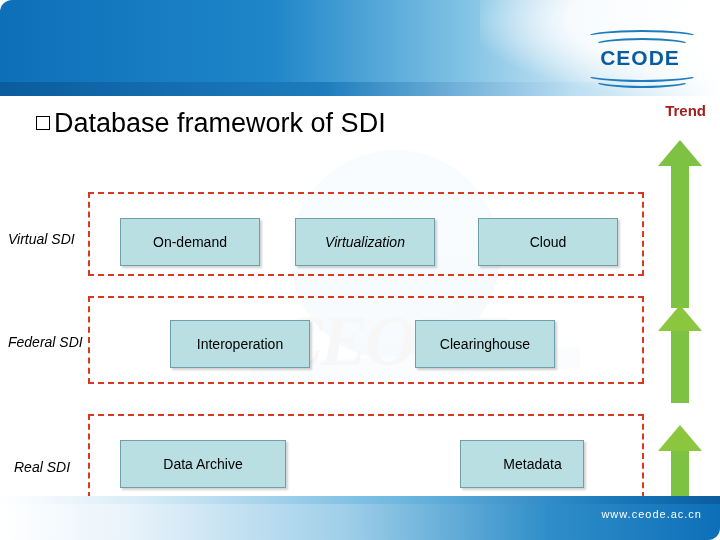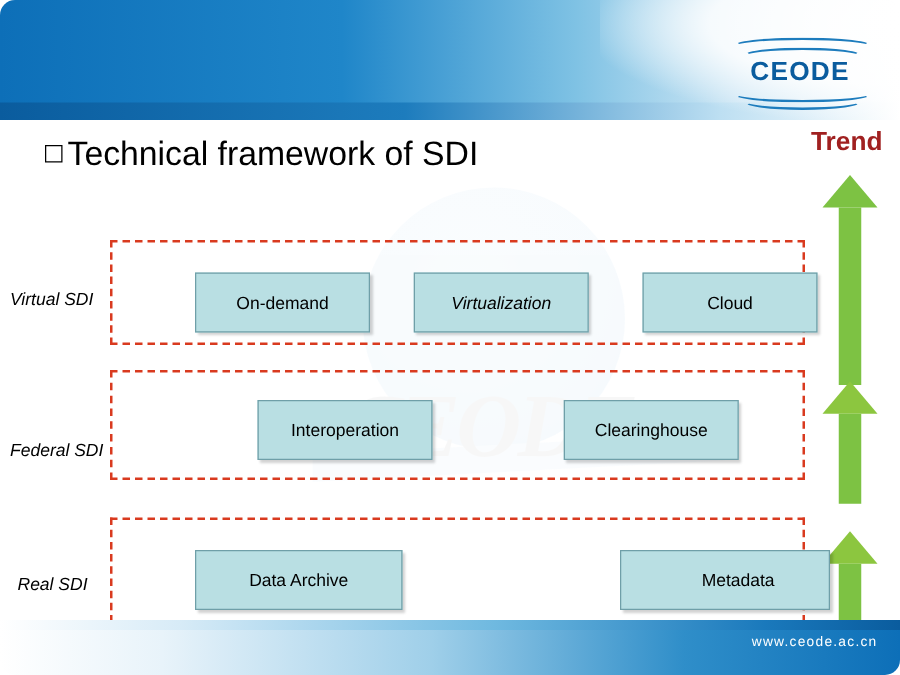--- a/index.html
+++ b/index.html
@@ -141,21 +141,21 @@
     border: 1.5px solid #000;
     margin-right: 4px;
     vertical-align: 2px;
   }
 
   
   .trend-label {
     position: absolute;
     right: 14px;
     top: 102px;
-    font-size: 21px;
+    font-size: 15px;
     font-weight: bold;
     color: #a02020;
     font-family: "Liberation Sans", sans-serif;
   }
 
   
   .arrow {
     position: absolute;
     width: 44px;
   }
@@ -198,21 +198,20 @@
     background: #b9dfe3;
     border: 1px solid #6f9fa8;
     box-sizing: border-box;
     display: flex;
     align-items: center;
     justify-content: center;
     font-size: 14px;
     color: #000;
     font-family: "Liberation Sans", sans-serif;
     box-shadow: 2px 2px 2px rgba(0,0,0,0.18);
-    margin-left: 36px;
   }
 
   
   .footer-band {
     position: absolute;
     left: 0;
     bottom: 0;
     width: 720px;
     height: 44px;
     background: linear-gradient(to right, #ffffff 0%, #e8f3fa 18%, #9fcfe9 48%, #2f8ec9 76%, #0d6fb8 100%);
@@ -253,21 +252,21 @@
     <div class="logo-arc a4"></div>
   </div>
 
   <div class="watermark">
     <div class="wm-circle"></div>
     <div class="wm-band"></div>
     <div class="wm-word">CEODE</div>
   </div>
 
   <div class="title">
-    <span class="bullet"></span><span>Technical framework of SDI</span>
+    <span class="bullet"></span><span>Database framework of SDI</span>
   </div>
 
   <div class="trend-label">Trend</div>
 
   <div class="arrow" style="left:658px; top:140px;">
     <div class="arrow-head"></div>
     <div class="arrow-shaft" style="height:142px;"></div>
   </div>
   <div class="arrow" style="left:658px; top:305px;">
     <div class="arrow-head arrow-head-2"></div>
@@ -278,26 +277,26 @@
     <div class="arrow-shaft" style="height:62px;"></div>
   </div>
 
   <div class="dashed-box" style="left:88px; top:192px; width:556px; height:84px;"></div>
   <div class="row-label" style="left:8px; top:231px;">Virtual  SDI</div>
   <div class="item-box" style="left:120px; top:218px; width:140px; height:48px;">On-demand</div>
   <div class="item-box" style="left:295px; top:218px; width:140px; height:48px;font-style:italic;">Virtualization</div>
   <div class="item-box" style="left:478px; top:218px; width:140px; height:48px;">Cloud</div>
 
   <div class="dashed-box" style="left:88px; top:296px; width:556px; height:88px;"></div>
-  <div class="row-label" style="left:8px; top:334px;margin-top:18px;">Federal  SDI</div>
+  <div class="row-label" style="left:8px; top:334px;">Federal  SDI</div>
   <div class="item-box" style="left:415px; top:320px; width:140px; height:48px;">Clearinghouse</div>
   <div class="item-box" style="left:170px; top:320px; width:140px; height:48px;">Interoperation</div>
 
   <div class="dashed-box" style="left:88px; top:414px; width:556px; height:84px;"></div>
   <div class="row-label" style="left:14px; top:459px;">Real SDI</div>
   <div class="item-box" style="left:120px; top:440px; width:166px; height:48px;">Data Archive</div>
-  <div class="item-box" style="left:460px; top:440px; width:168px; height:48px;padding-left:21px;">Metadata</div>
+  <div class="item-box" style="left:460px; top:440px; width:124px; height:48px;padding-left:21px;">Metadata</div>
 
   <div class="footer-band"></div>
   <div class="footer-band-line"></div>
   <div class="footer-url">www.ceode.ac.cn</div>
 
 </div>
 
 </body></html>

